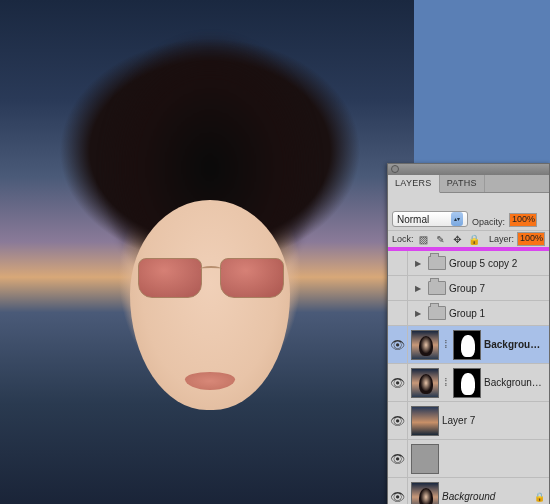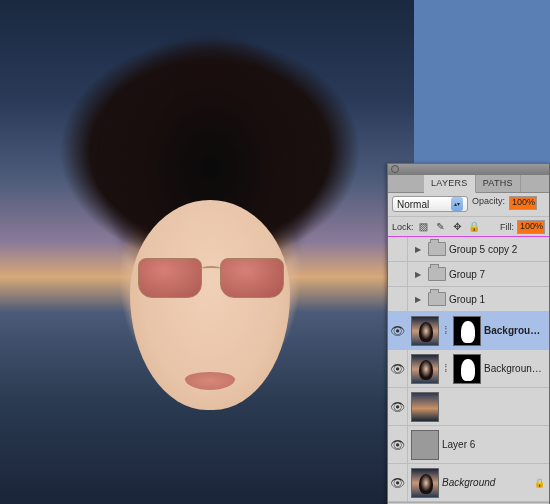--- a/index.html
+++ b/index.html
@@ -101,42 +101,41 @@
     width: 8px; height: 8px;
     background: #8a8a8a;
     border: 1px solid #555;
     border-radius: 50%;
   }
   .tabs {
     display: flex;
     background: #b0b0b0;
     border-bottom: 1px solid #888;
     height: 18px;
-    padding-left: 36px;
   }
   .tab {
     padding: 3px 7px 2px;
     font-size: 9px;
     letter-spacing: 0.3px;
     color: #333;
     border-right: 1px solid #9a9a9a;
     cursor: pointer;
   }
   .tab.active {
     background: #d4d4d4;
     border-bottom: 1px solid #d4d4d4;
     margin-bottom: -1px;
   }
   .options-row {
     display: flex;
-    align-items: flex-start;
+    align-items: flex-end;
     padding: 3px 4px;
     gap: 4px;
     border-bottom: 1px solid #bcbcbc;
-    height: 24px;
+    height: 38px;
   }
   .blend-select {
     flex: 0 0 76px;
     height: 16px;
     background: linear-gradient(#fff,#eaeaea);
     border: 1px solid #9a9a9a;
     border-radius: 3px;
     font-size: 10px;
     padding: 0 4px;
     display: flex;
@@ -162,21 +161,21 @@
     border: 1px solid #9a9a9a;
     font-size: 9px;
     text-align: right;
     padding: 0 2px;
   }
   .lock-row {
     display: flex;
     align-items: center;
     gap: 3px;
     padding: 2px 4px;
-    border-bottom: 1px solid #d946ef;
+    border-bottom: 4px solid #d946ef;
     height: 20px;
   }
   .lock-icn {
     width: 14px; height: 14px;
     display: flex;
     align-items: center;
     justify-content: center;
     font-size: 10px;
     color: #444;
     border: 1px solid transparent;
@@ -329,21 +328,21 @@
     <div class="pct-input">100%</div>
   </div>
 
   <div class="lock-row">
     <span class="lbl">Lock:</span>
     <span class="lock-icn">▨</span>
     <span class="lock-icn">✎</span>
     <span class="lock-icn">✥</span>
     <span class="lock-icn">🔒</span>
     <span style="flex:1"></span>
-    <span class="lbl">Fill:</span>
+    <span class="lbl">Layer:</span>
     <div class="pct-input">100%</div>
   </div>
 
   <div class="layers-list">
 
     <div class="layer-row">
       <div class="vis-col off">👁</div>
       <div class="exp-col">▶</div>
       <div class="folder-icn"></div>
       <span class="layer-name">Group 5 copy 2</span>
@@ -375,26 +374,26 @@
       <div class="vis-col">👁</div>
       <div class="thumb portrait"></div>
       <span class="link-icn">⁞</span>
       <div class="thumb mask"></div>
       <span class="layer-name">Background copy</span>
     </div>
 
     <div class="layer-row tall">
       <div class="vis-col">👁</div>
       <div class="thumb sky"></div>
+      <span class="layer-name">Layer 7</span>
     </div>
 
     <div class="layer-row tall">
       <div class="vis-col">👁</div>
       <div class="thumb gray"></div>
-      <span class="layer-name">Layer 6</span>
     </div>
 
     <div class="layer-row tall">
       <div class="vis-col">👁</div>
       <div class="thumb portrait"></div>
       <span class="layer-name italic">Background</span>
       <span class="lock-sm">🔒</span>
     </div>
 
   </div>

